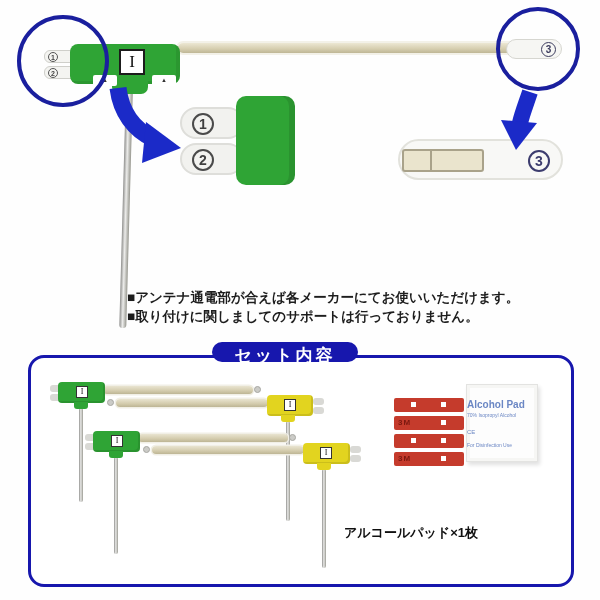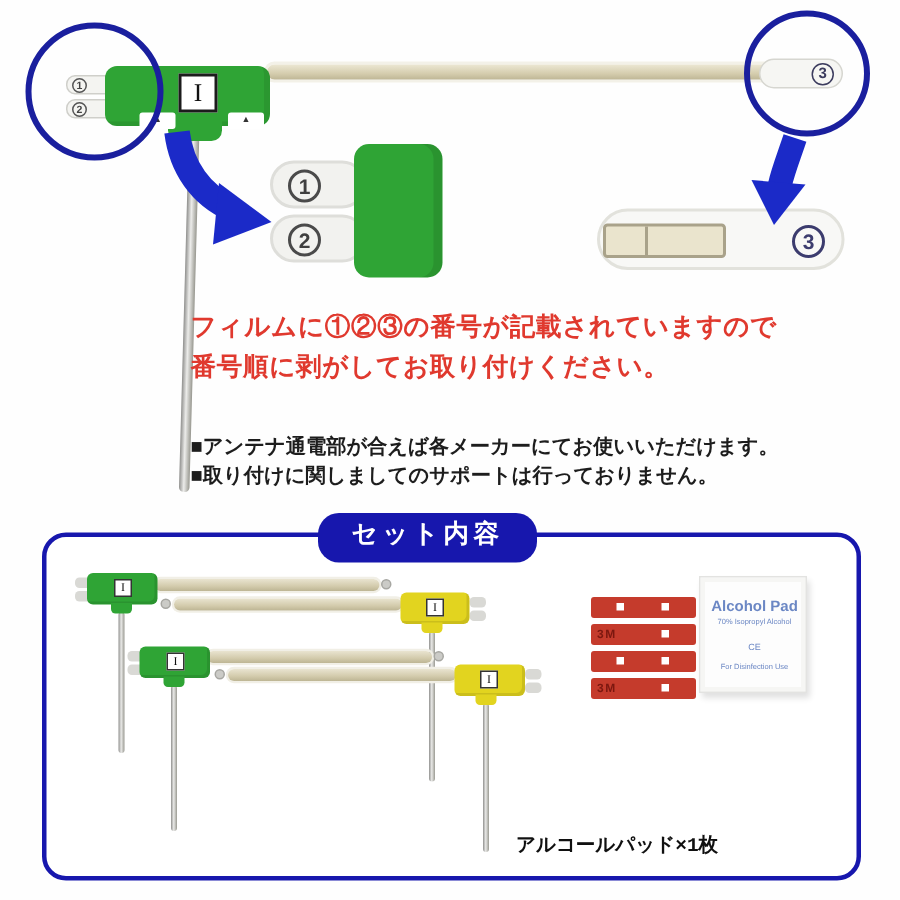--- a/index.html
+++ b/index.html
@@ -52,21 +52,21 @@
   .arrow-svg{z-index:7;overflow:visible;}
 
   
   .red-note{left:127px;width:440px;color:#e0392e;font-size:17px;font-weight:bold;letter-spacing:.5px;z-index:4;}
   .rn1{top:206px;} .rn2{top:233px;}
   .note-line{left:127px;width:460px;color:#1d1d1d;font-size:13.5px;font-weight:bold;z-index:4;}
   .nl0{top:270px;} .nl1{top:289px;} .nl2{top:308px;}
 
   
   .set-box{left:28px;top:355px;width:546px;height:232px;border:3.5px solid #1717ad;border-radius:16px;background:#fff;z-index:1;}
-  .set-pill{left:212px;top:342px;width:146px;height:33px;background:#1717ad;border-radius:14px;z-index:5;
+  .set-pill{left:212px;top:342px;width:146px;height:20px;background:#1717ad;border-radius:14px;z-index:5;
             color:#fff;font-size:17px;font-weight:bold;letter-spacing:3px;text-align:center;line-height:27px;}
 
   
   .g{background:#2fa435;} .y{background:#e2d41f;}
   .s-head{height:21px;border-radius:4px;z-index:3;box-shadow:inset -2px -2px 0 rgba(0,0,0,.10);}
   .s-joint{height:7px;width:14px;z-index:3;border-radius:0 0 3px 3px;}
   .s-label{width:12px;height:12px;background:#fff;border:1px solid #333;z-index:4;
            font-size:8px;line-height:10px;text-align:center;color:#111;font-family:"Liberation Serif",serif;}
   .s-bar{height:8px;border-radius:4px;z-index:2;
          background:linear-gradient(180deg,#e9e4d0,#d3cbac 60%,#bdb594);box-shadow:0 0 0 1.5px #f1efe6;}
@@ -96,29 +96,29 @@
 
   
   .tape{left:394px;width:70px;height:14px;background:#c53b2c;border-radius:2px;z-index:2;}
   .tp1{top:398px;} .tp2{top:416px;} .tp3{top:434px;} .tp4{top:452px;}
   .tape .sq{width:5px;height:5px;background:#fff;top:4px;}
   .sqA{left:17px;} .sqB{left:47px;}
   .tape .tm{left:4px;top:2px;font-size:8px;font-weight:bold;color:rgba(115,20,12,.9);letter-spacing:1px;}
 
   
   .pad{left:466px;top:384px;width:72px;height:78px;background:#fdfdfd;border:1px solid #e3e3e1;z-index:2;
-       box-shadow:2px 3px 4px rgba(0,0,0,.12), inset 0 0 0 3px #f6f6f4;color:#6b87c4;text-align:center;}
+       box-shadow:2px 3px 4px rgba(0,0,0,.12), inset 0 0 0 3px #f6f6f4;color:#6b87c4;}
   .pad-title{left:0;top:14px;width:72px;font-size:10px;font-weight:bold;}
   .pad-sub{left:0;top:27px;width:72px;font-size:5px;}
   .pad-mark{left:0;top:44px;width:72px;font-size:6px;}
   .pad-foot{left:0;top:57px;width:72px;font-size:5px;}
 
   
   .set-item{left:344px;width:228px;color:#101010;font-size:13px;font-weight:bold;z-index:4;}
-  .si0{top:500px;} .si1{top:527px;} .si2{top:554px;font-family:Liberation Mono, monospace;}
+  .si0{top:500px;} .si1{top:527px;} .si2{top:524px;}
 </style>
 </head>
 <body>
 
 <div id="page">
 
   <div class="contents">
     <div class="head-tab ht1">
       <span class="cnum cnum-s">1</span>
     </div>
@@ -159,22 +159,20 @@
     <div class="dl-green"></div>
   </div>
 
   <div class="dr-pill">
     <div class="dr-bar">
       <div class="dr-bar-div"></div>
     </div>
     <span class="cnum cnum-xl">3</span>
   </div>
 
-  <div class="red-note rn1">フィルムに①②③の番号が記載されていますので</div>
-  <div class="red-note rn2">番号順に剥がしてお取り付けください。</div>
 
   <div class="note-line nl1">■アンテナ通電部が合えば各メーカーにてお使いいただけます。</div>
   <div class="note-line nl2">■取り付けに関しましてのサポートは行っておりません。</div>
 
   <div class="set-box"></div>
   <div class="set-pill">セット内容</div>
 
   <div class="contents">
     <div class="s-tab a1-t1"></div>
     <div class="s-tab a1-t2"></div>

